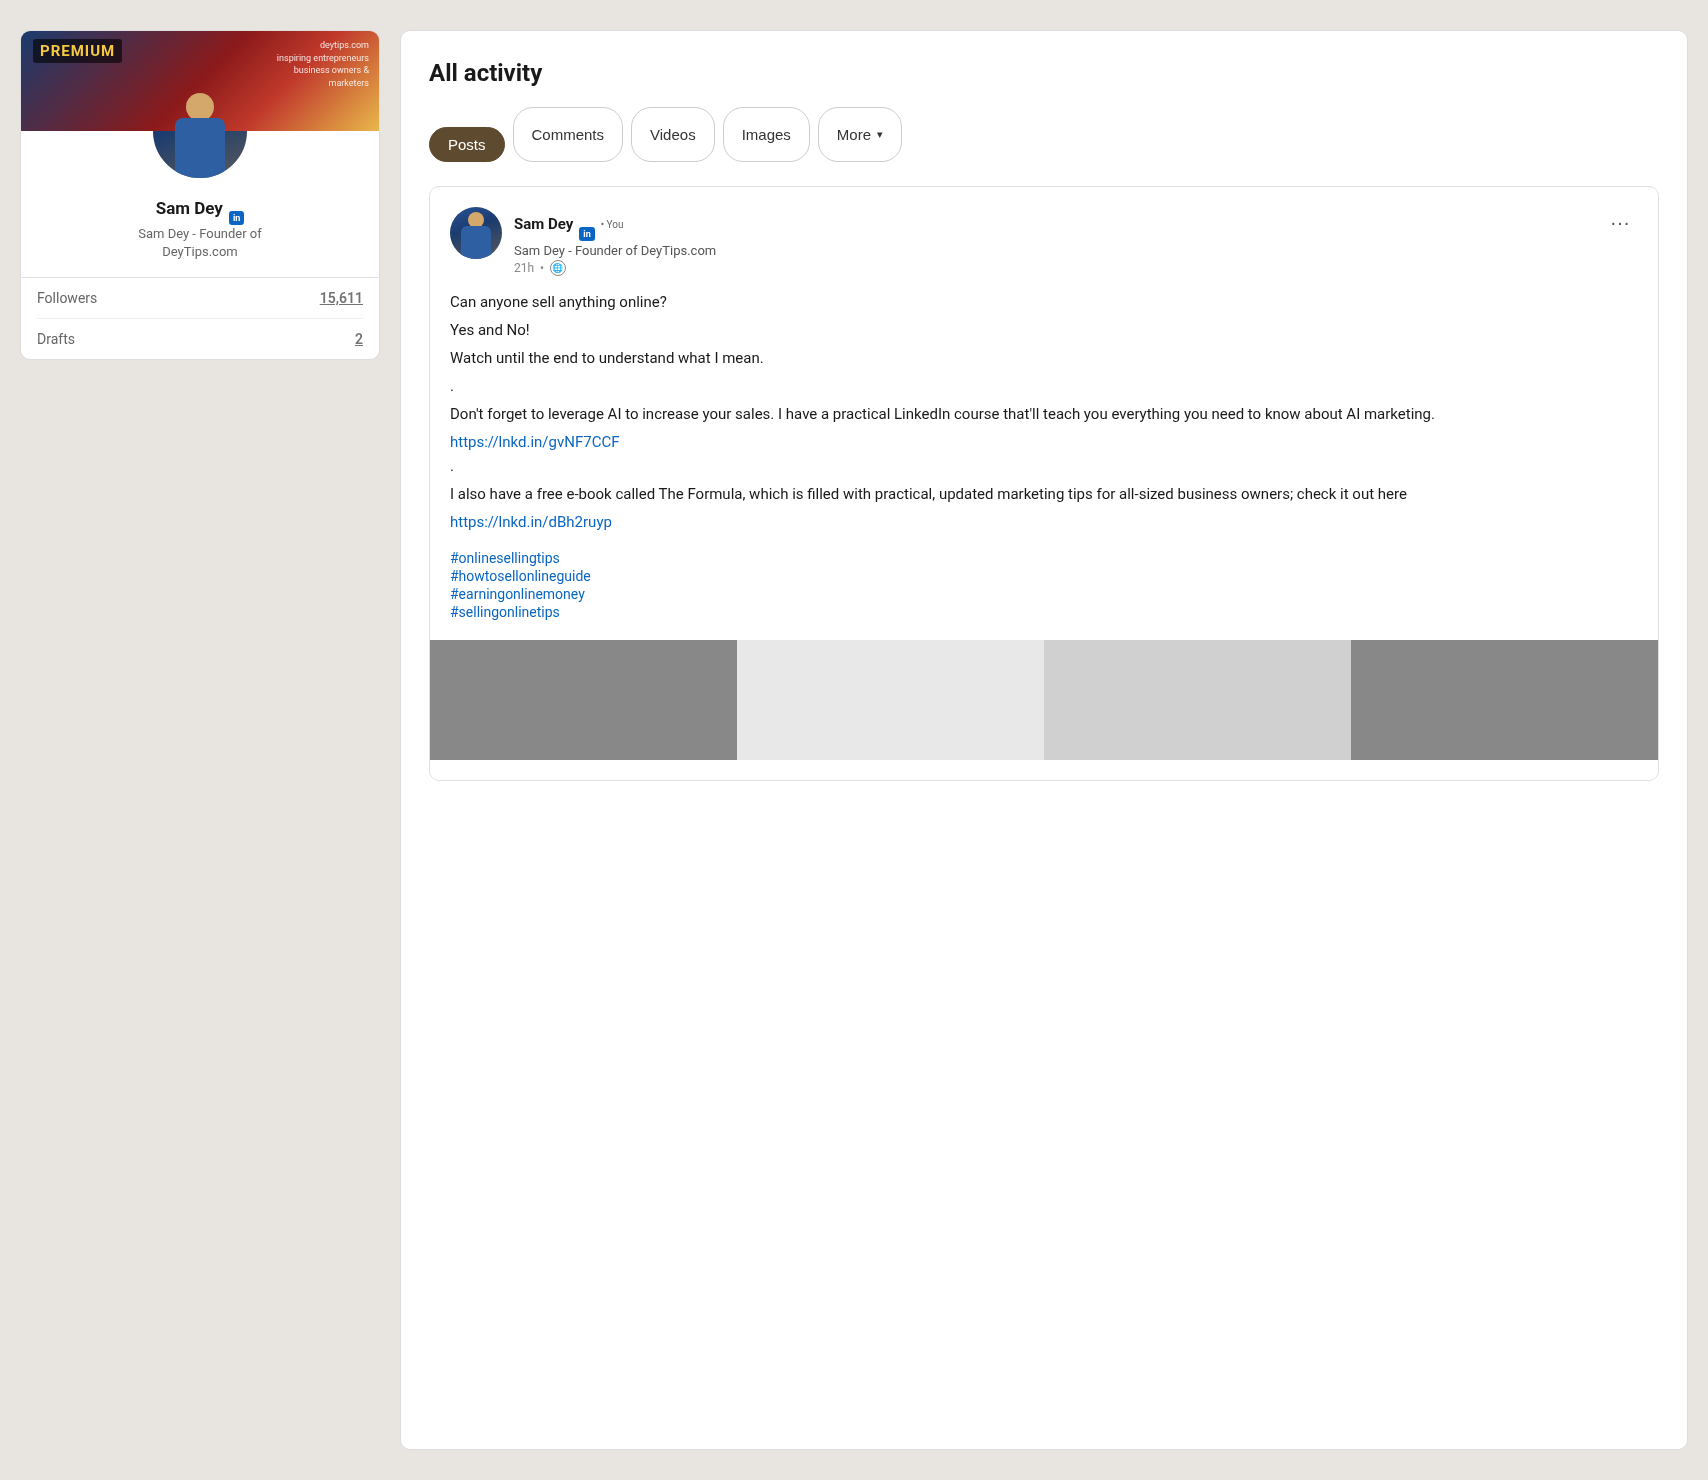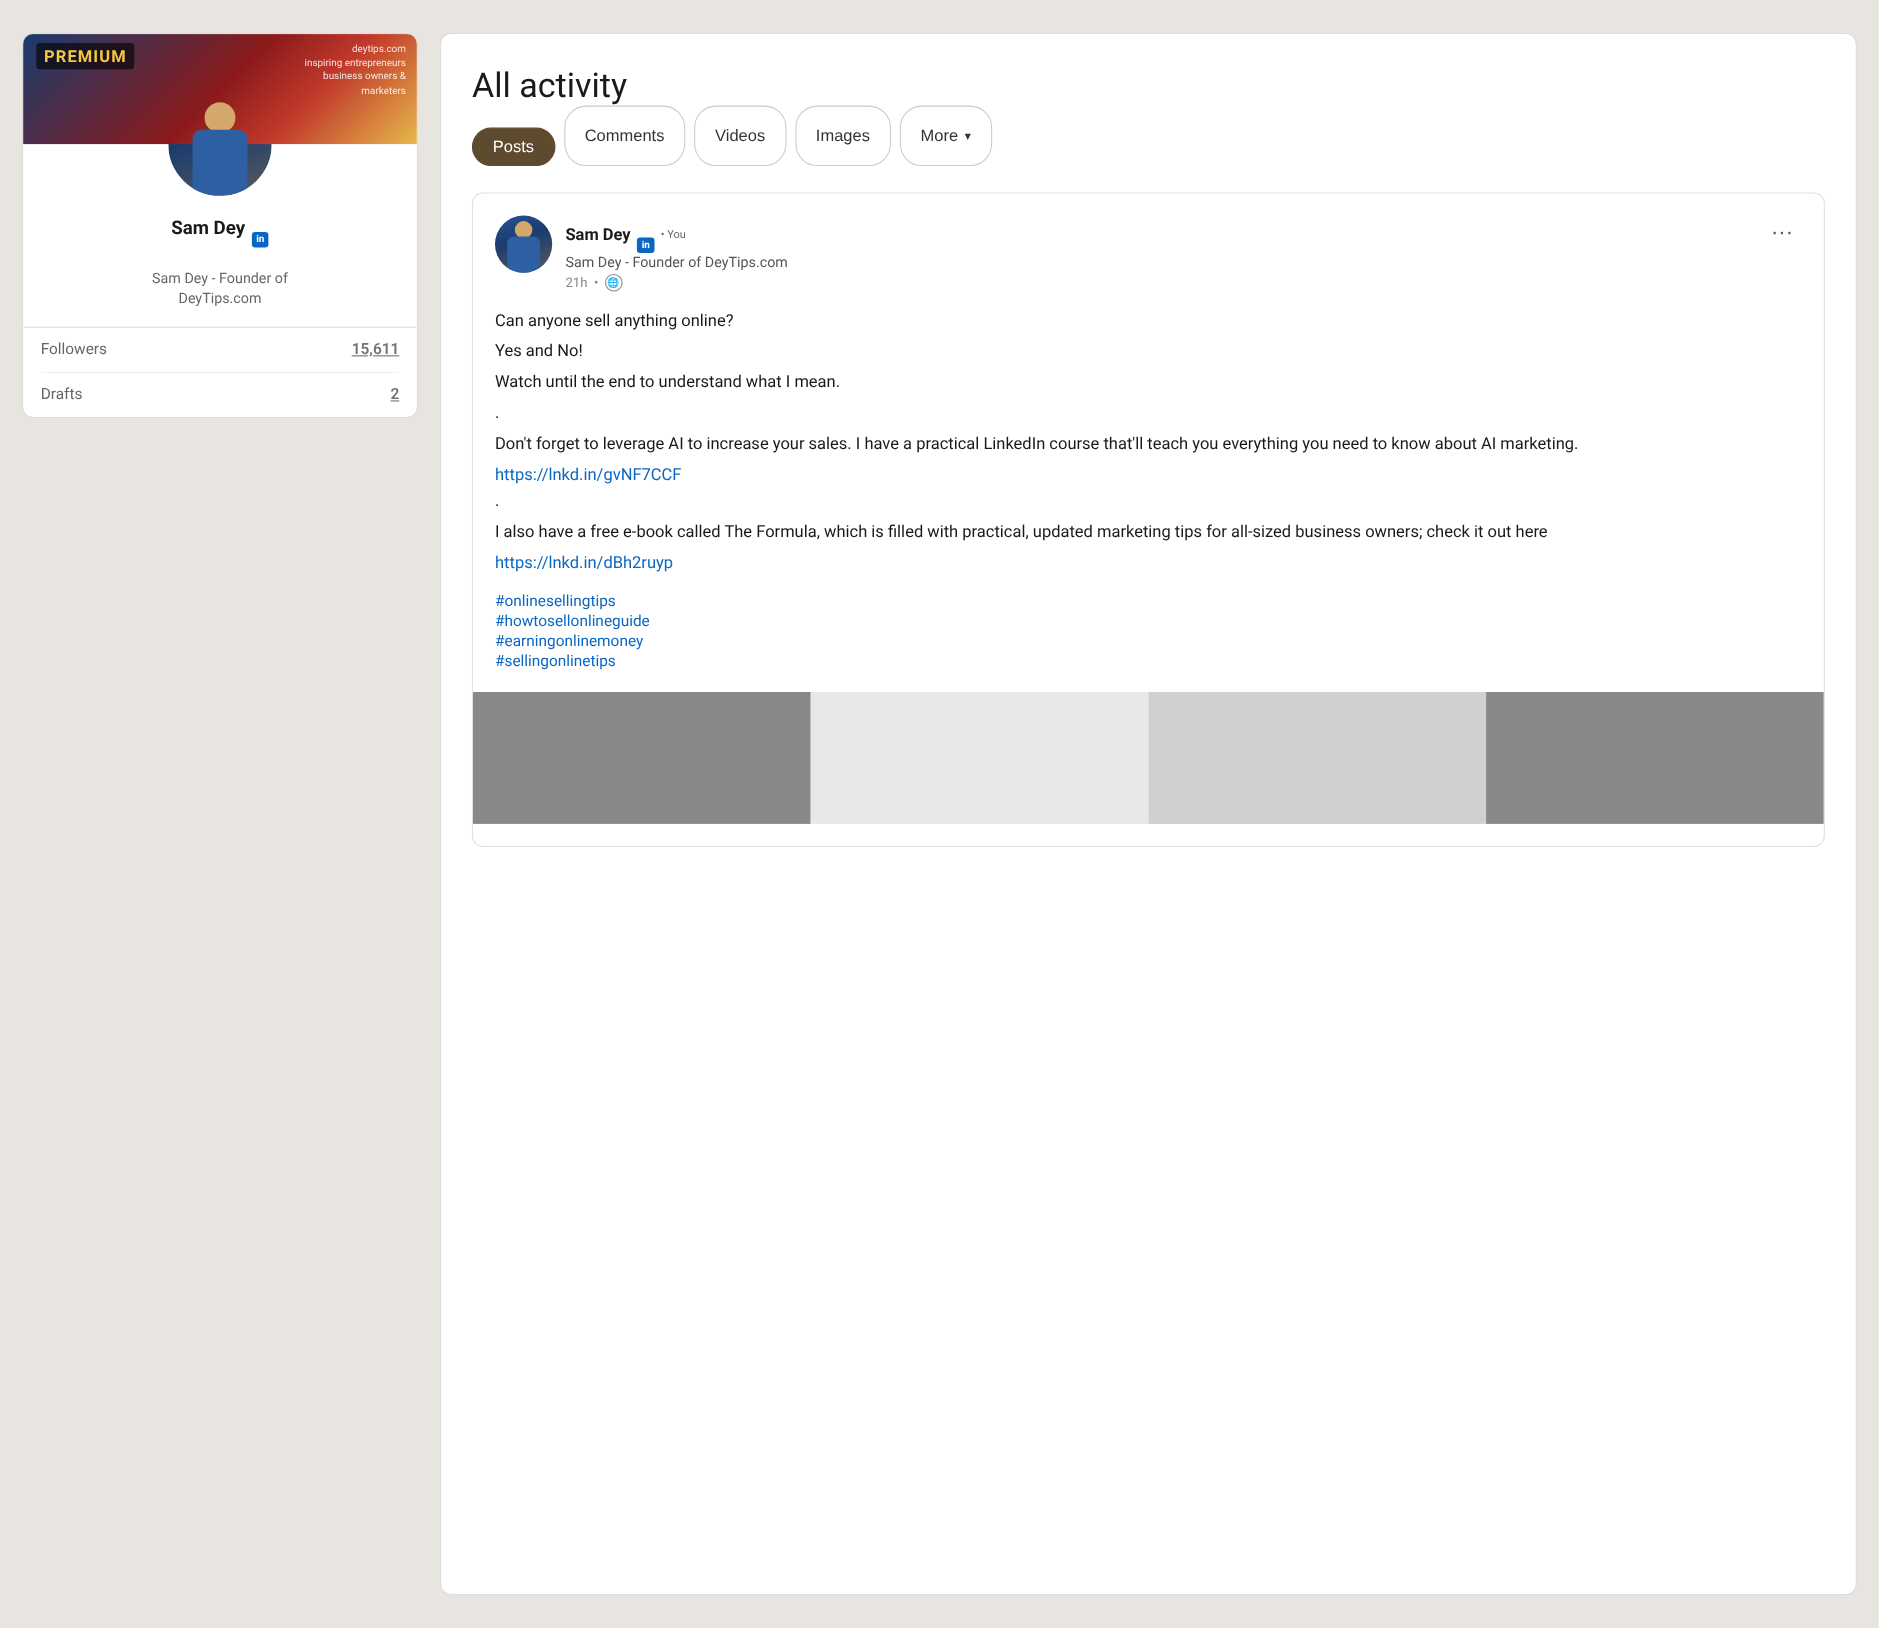--- a/index.html
+++ b/index.html
@@ -128,21 +128,21 @@
       border-radius: 3px;
       display: inline-flex;
       align-items: center;
       justify-content: center;
       margin-top: 20px;
     }
 
     .profile-subtitle {
       font-size: 13px;
       color: #666;
-      margin-top: 20px;
+      margin-top: 0;
       line-height: 1.4;
     }
 
     .profile-stats {
       border-top: 1px solid #e0e0e0;
       padding: 0 16px;
     }
 
     .stat-row {
       display: flex;
@@ -172,23 +172,24 @@
     .main-content {
       flex: 1;
       background: #fff;
       border-radius: 10px;
       border: 1px solid #ddd;
       padding: 28px 28px 0 28px;
       overflow: hidden;
     }
 
     .page-title {
-      font-size: 31px;
-      font-weight: 400;
+      font-size: 24px;
+      font-weight: 700;
       color: #1a1a1a;
+      margin-bottom: 20px;
     }
 
     .filter-tabs {
       display: flex;
       gap: 8px;
       margin-bottom: 24px;
       flex-wrap: wrap;
     }
 
     .tab-btn {

